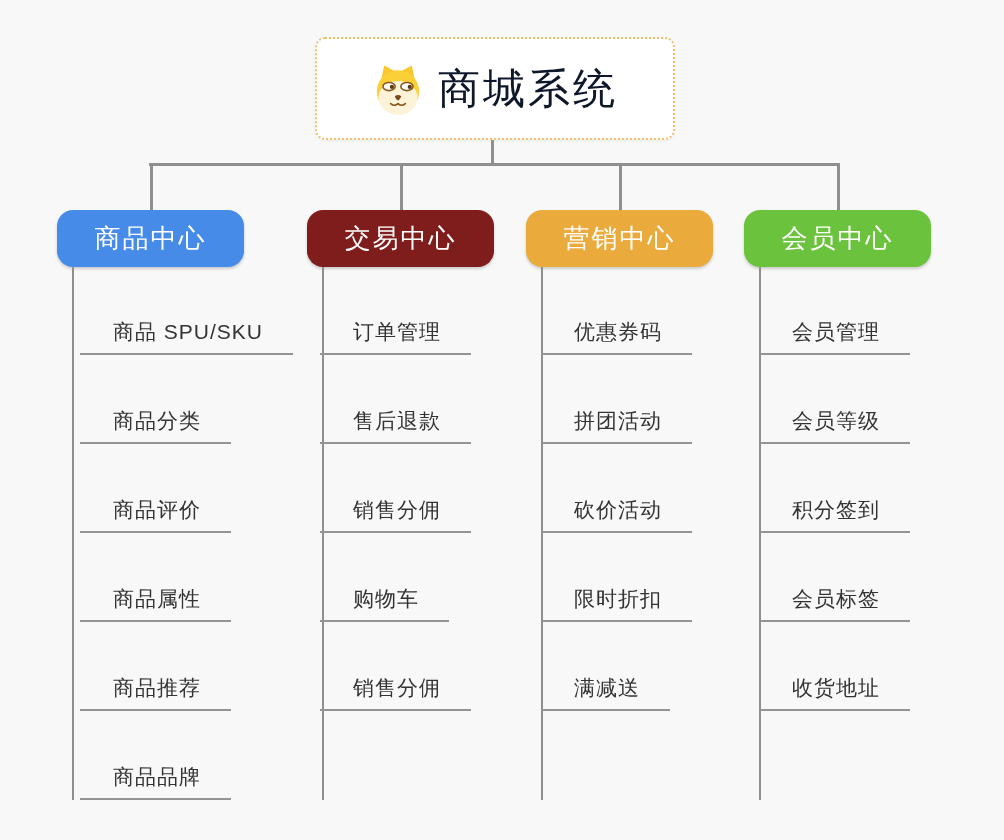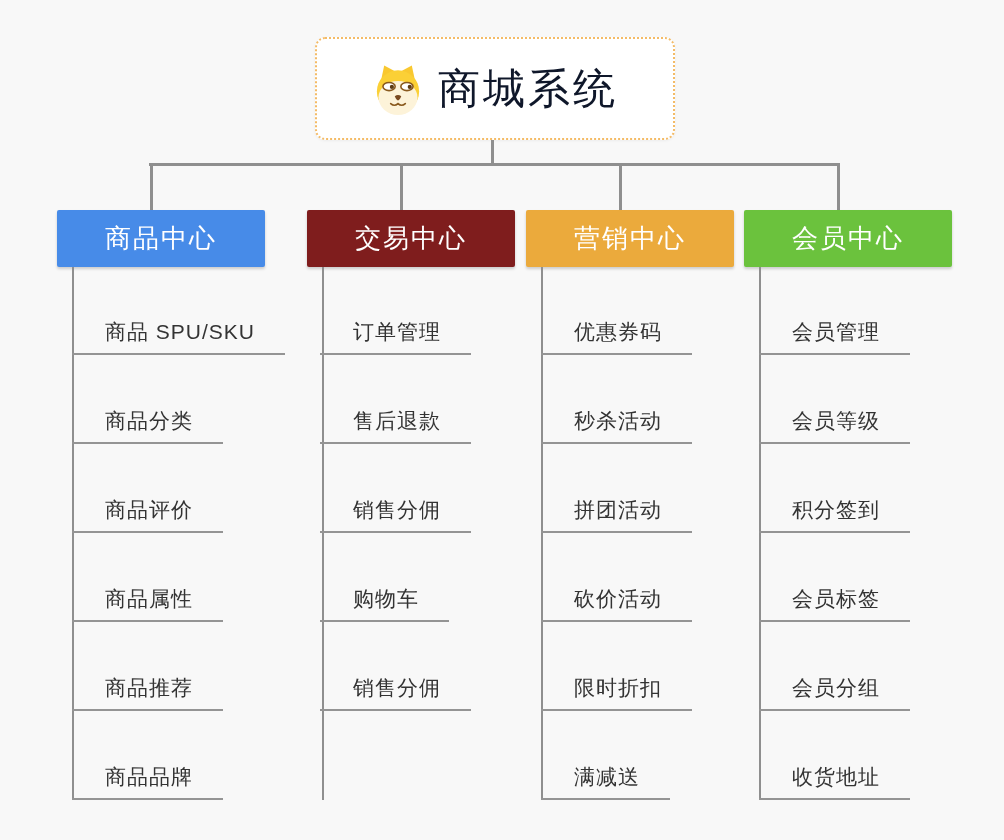--- a/index.html
+++ b/index.html
@@ -14,22 +14,22 @@
     gap:14px;box-shadow:0 1px 3px rgba(0,0,0,0.05);
   }
   .root-title{font-size:42px;color:#0f172a;letter-spacing:3px;white-space:nowrap;}
   .dog-icon{width:52px;height:52px;display:block;}
 
   
   .line{position:absolute;background:#8f8f8f;}
 
   
   .branch-box{
-    position:absolute;top:210px;width:208px;height:57px;
-    border-radius:2px;color:#ffffff;font-size:26px;letter-spacing:2px;
+    position:absolute;top:210px;width:187px;height:57px;
+    border-radius:16px;color:#ffffff;font-size:26px;letter-spacing:2px;
     display:flex;align-items:center;justify-content:center;
     box-shadow:0 2px 3px rgba(0,0,0,0.18);white-space:nowrap;
   }
 
   
   .trunk{position:absolute;width:2px;top:267px;height:533px;background:#8f8f8f;}
 
   
   .leaf-col{position:absolute;top:266px;display:flex;flex-direction:column;}
   .leaf-cell{height:89px;display:flex;align-items:flex-end;}
@@ -62,21 +62,21 @@
 
   <div class="line" style="left:491px;top:140px;width:3px;height:23px;"></div>
   <div class="line" style="left:149px;top:163px;width:690px;height:3px;"></div>
 
   <div id="branches">
       <div class="line" style="left: 150px; top: 163px; width: 3px; height: 47px;"></div>
       <div class="branch-box" style="left: 57px; background: rgb(71, 139, 232);">
         <span>商品中心</span>
       </div>
       <div class="trunk" style="left: 72px;"></div>
-      <div class="leaf-col" style="left: 72px;">
+      <div class="leaf-col" style="left: 80px;">
         <div class="leaf-cell">
           <div class="leaf">商品 SPU/SKU</div>
         </div>
         <div class="leaf-cell">
           <div class="leaf">商品分类</div>
         </div>
         <div class="leaf-cell">
           <div class="leaf">商品评价</div>
         </div>
         <div class="leaf-cell">
@@ -114,23 +114,20 @@
       <div class="line" style="left: 619px; top: 163px; width: 3px; height: 47px;"></div>
       <div class="branch-box" style="left: 526px; background: rgb(235, 170, 60);">
         <span>营销中心</span>
       </div>
       <div class="trunk" style="left: 541px;"></div>
       <div class="leaf-col" style="left: 541px;">
         <div class="leaf-cell">
           <div class="leaf">优惠券码</div>
         </div>
         <div class="leaf-cell">
-          <div class="leaf">秒杀活动</div>
-        </div>
-        <div class="leaf-cell">
           <div class="leaf">拼团活动</div>
         </div>
         <div class="leaf-cell">
           <div class="leaf">砍价活动</div>
         </div>
         <div class="leaf-cell">
           <div class="leaf">限时折扣</div>
         </div>
         <div class="leaf-cell">
           <div class="leaf">满减送</div>
@@ -148,21 +145,18 @@
         <div class="leaf-cell">
           <div class="leaf">会员等级</div>
         </div>
         <div class="leaf-cell">
           <div class="leaf">积分签到</div>
         </div>
         <div class="leaf-cell">
           <div class="leaf">会员标签</div>
         </div>
         <div class="leaf-cell">
-          <div class="leaf">会员分组</div>
-        </div>
-        <div class="leaf-cell">
           <div class="leaf">收货地址</div>
         </div>
       </div>
     </div>
 
 </div>
 
 </body></html>

